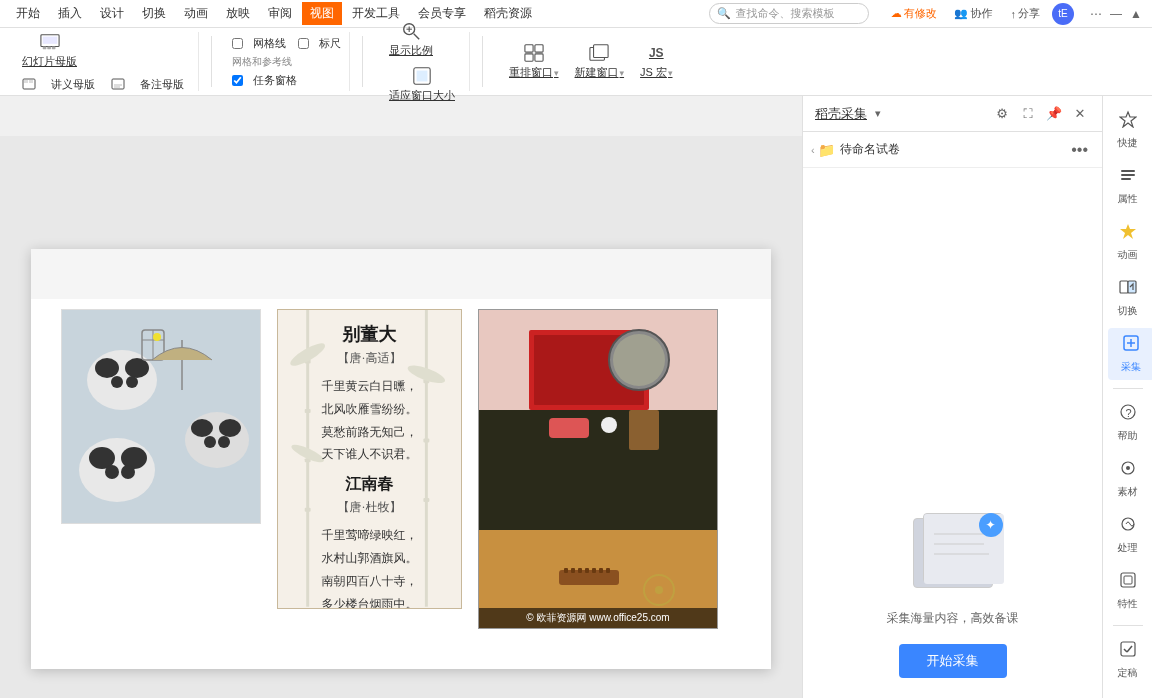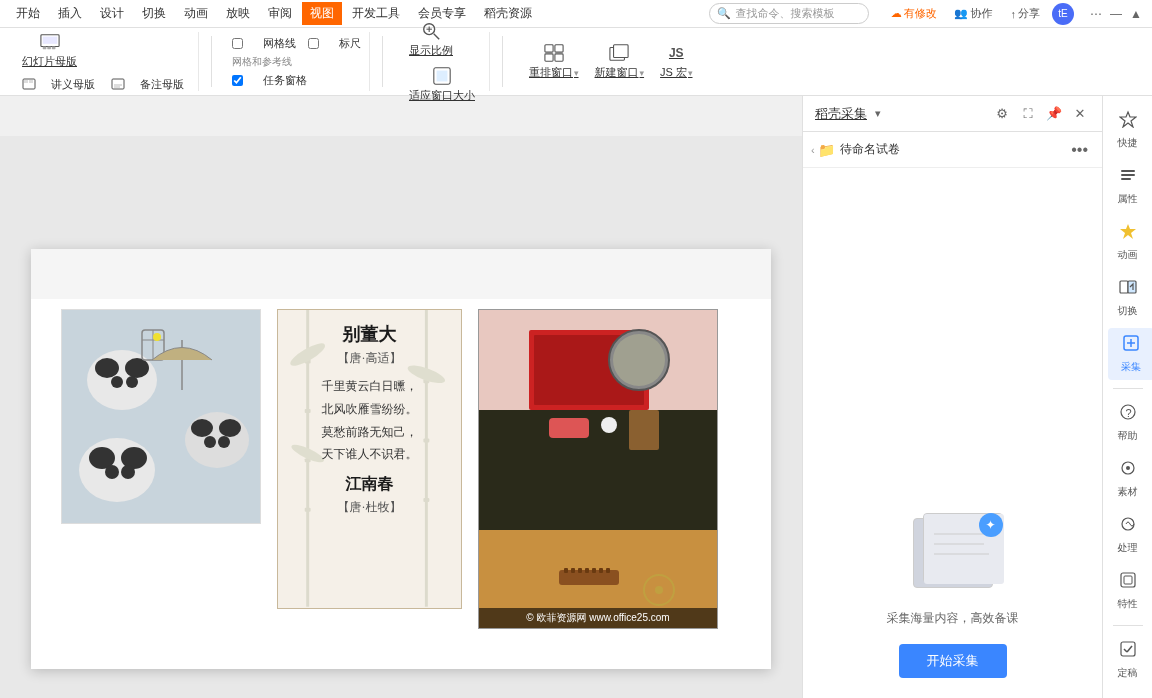--- a/index.html
+++ b/index.html
@@ -124,21 +124,21 @@
       gap: 15px;
       padding: 2px 6px;
       cursor: pointer;
       border-radius: 3px;
       font-size: 11px;
       color: #333;
     }
     .checkbox-item {
       display: flex;
       align-items: center;
-      gap: 20px;
+      gap: 10px;
       font-size: 11px;
       color: #333;
       cursor: pointer;
     }
     .checkbox-item input { width: 11px; height: 11px; }
 
     
     .main-area {
       display: flex;
       height: calc(698px - 28px - 68px);
@@ -582,20 +582,26 @@
             <div class="poem-title">别董大</div>
             <div class="poem-author">【唐·高适】</div>
             <div class="poem-lines">
               <div>千里黄云白日曛，</div>
               <div>北风吹雁雪纷纷。</div>
               <div>莫愁前路无知己，</div>
               <div>天下谁人不识君。</div>
             </div>
             <div class="poem-section-title">江南春</div>
             <div class="poem-author">【唐·杜牧】</div>
+            <div class="poem-lines">
+              <div>千里莺啼绿映红，</div>
+              <div>水村山郭酒旗风。</div>
+              <div>南朝四百八十寺，</div>
+              <div>多少楼台烟雨中。</div>
+            </div>
           </div>
         </div>
 
         <div style="width:240px;height:320px;flex-shrink:0;overflow:hidden;border:1px solid #999;position:relative;">
           <svg width="240" height="320" viewBox="0 0 240 320">
 
             <rect width="240" height="160" fill="#e8c8c0"></rect>
 
             <rect y="100" width="240" height="140" fill="#2a2a1a"></rect>
 

